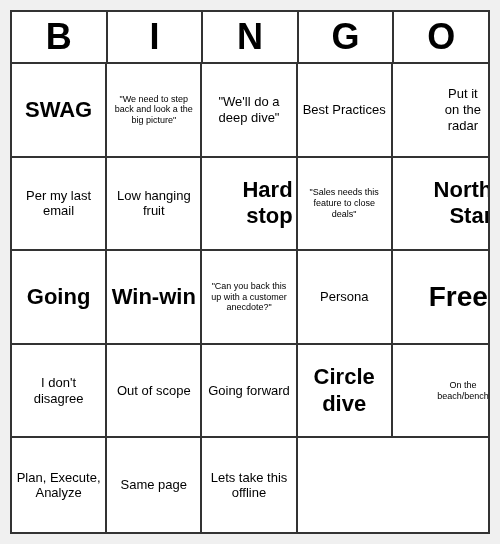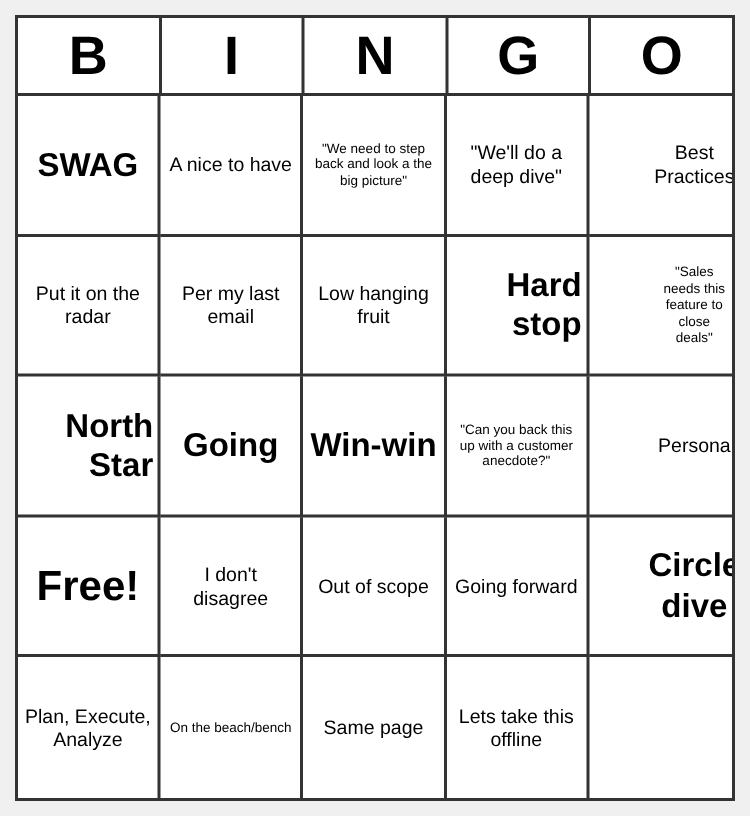--- a/index.html
+++ b/index.html
@@ -77,23 +77,20 @@
       <div class="bingo-header-cell">I</div>
       <div class="bingo-header-cell">N</div>
       <div class="bingo-header-cell">G</div>
       <div class="bingo-header-cell">O</div>
     </div>
   <div class="bingo-grid">
   <div class="bingo-cell">
         <span class="size-large">SWAG</span>
       </div>
       <div class="bingo-cell">
-        <span class="size-normal">A nice to have</span>
-      </div>
-      <div class="bingo-cell">
         <span class="size-small">"We need to step back and look a the big picture"</span>
       </div>
       <div class="bingo-cell">
         <span class="size-normal">"We'll do a deep dive"</span>
       </div>
       <div class="bingo-cell">
         <span class="size-normal">Best Practices</span>
       </div>
       <div class="bingo-cell">
         <span class="size-normal">Put it on the radar</span>
@@ -134,24 +131,24 @@
       <div class="bingo-cell">
         <span class="size-normal">Out of scope</span>
       </div>
       <div class="bingo-cell">
         <span class="size-normal">Going forward</span>
       </div>
       <div class="bingo-cell">
         <span class="size-large">Circle dive</span>
       </div>
       <div class="bingo-cell">
-        <span class="size-normal">Plan, Execute, Analyze</span>
+        <span class="size-small">On the beach/bench</span>
       </div>
       <div class="bingo-cell">
-        <span class="size-small">On the beach/bench</span>
+        <span class="size-normal">Plan, Execute, Analyze</span>
       </div>
       <div class="bingo-cell">
         <span class="size-normal">Same page</span>
       </div>
       <div class="bingo-cell">
         <span class="size-normal">Lets take this offline</span>
       </div>
     </div>
 </div>
 

